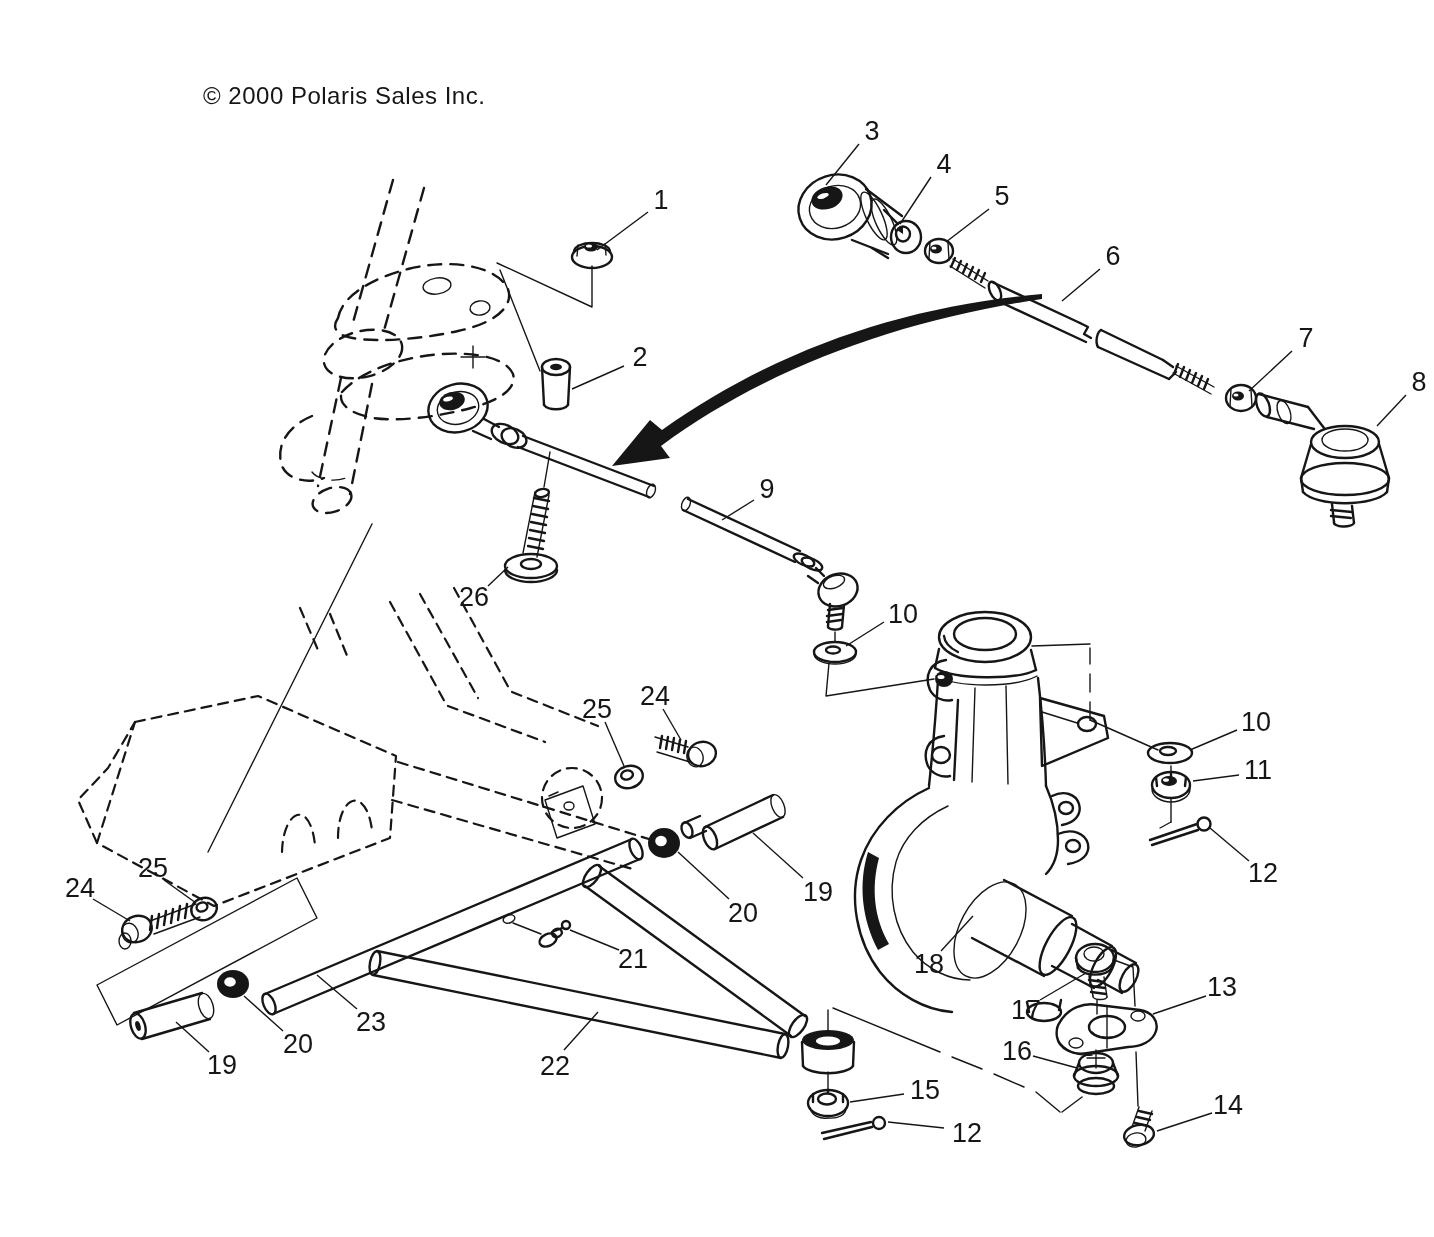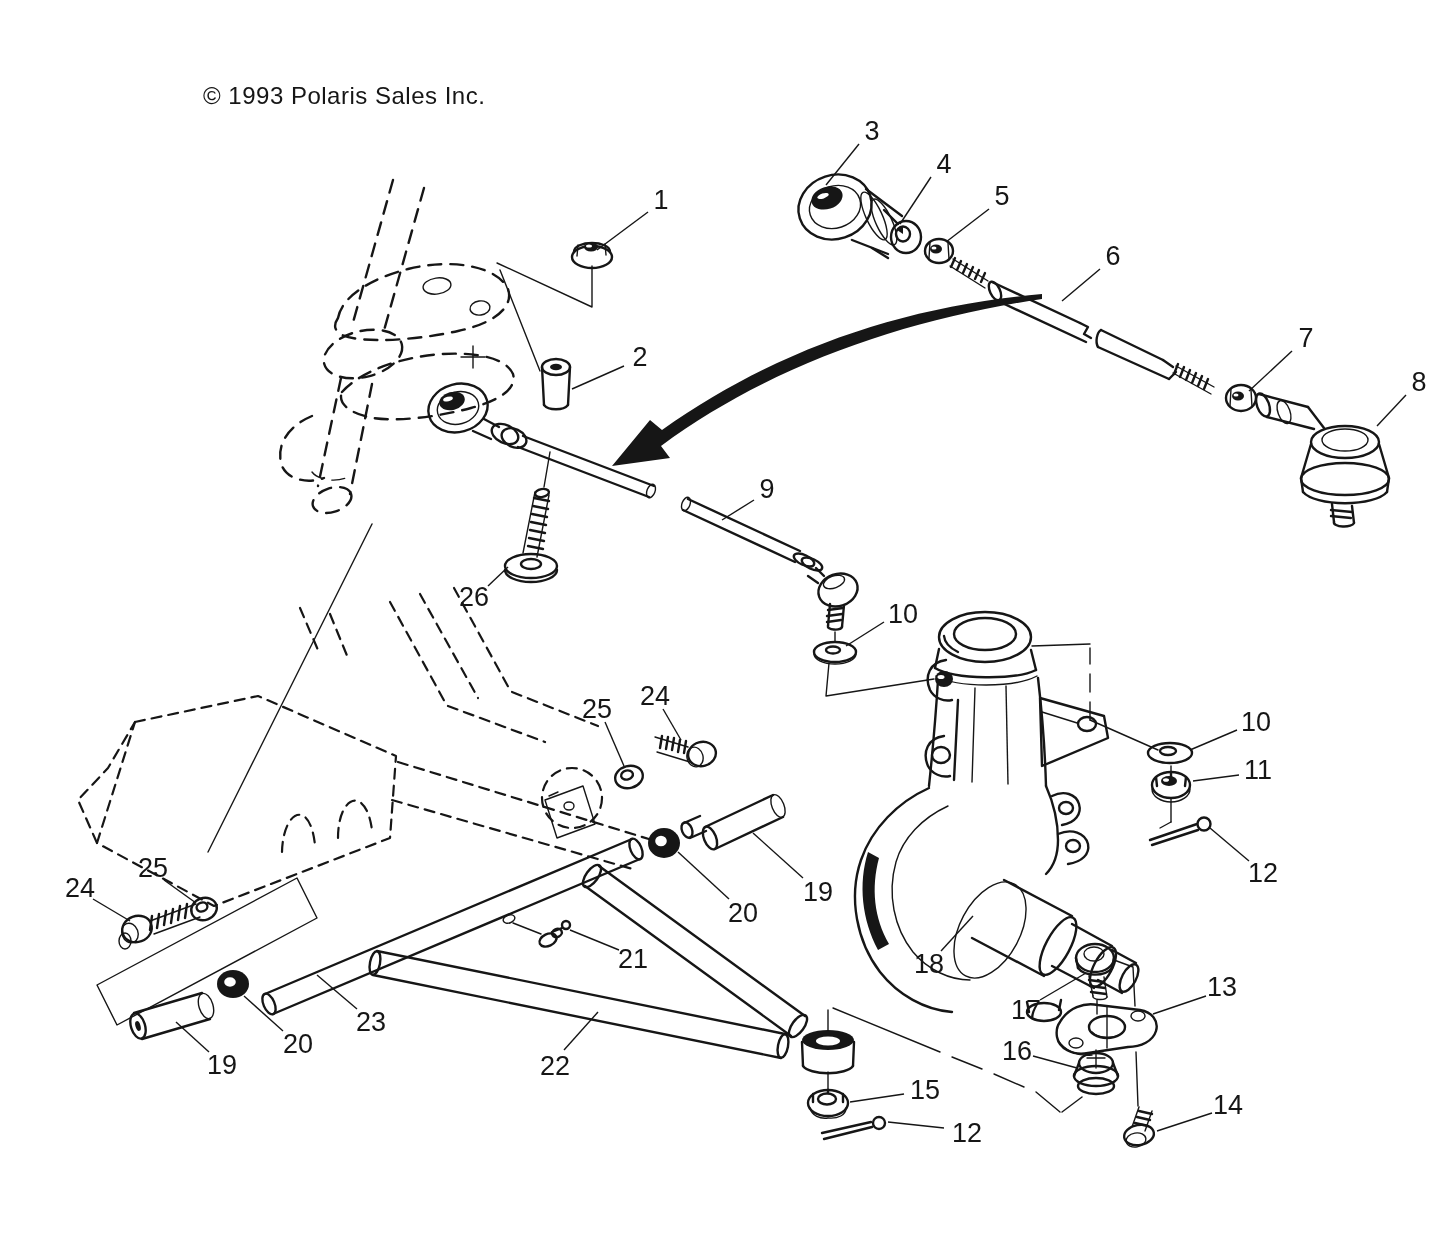--- a/index.html
+++ b/index.html
@@ -17,21 +17,21 @@
   #art .ws{fill:#ffffff;stroke:#161616;} 
   #art .d{stroke-dasharray:13 9;}        
   #art .d2{stroke-dasharray:10 7;stroke-width:2.2;}
   #callouts text{font-family:"Liberation Sans",sans-serif;font-size:27px;fill:#161616;}
   #callouts polyline{stroke:#161616;stroke-width:1.4;fill:none;}
 </style>
 </head>
 <body>
 
 <div class="page">
-  <div class="copyright">© 1993 Polaris Sales Inc.</div>
+  <div class="copyright">© 2000 Polaris Sales Inc.</div>
 
   <svg id="diagram" width="1434" height="1237" viewBox="0 0 1434 1237">
 
     <g id="art">
 
       <g>
         <line class="d" x1="393" y1="180" x2="352" y2="326"></line>
         <line class="d" x1="424" y1="188" x2="383" y2="334"></line>
         <ellipse class="d" cx="363" cy="354" rx="40" ry="23" transform="rotate(-14 363 354)"></ellipse>
         <line class="d" x1="341" y1="378" x2="318" y2="486"></line>

